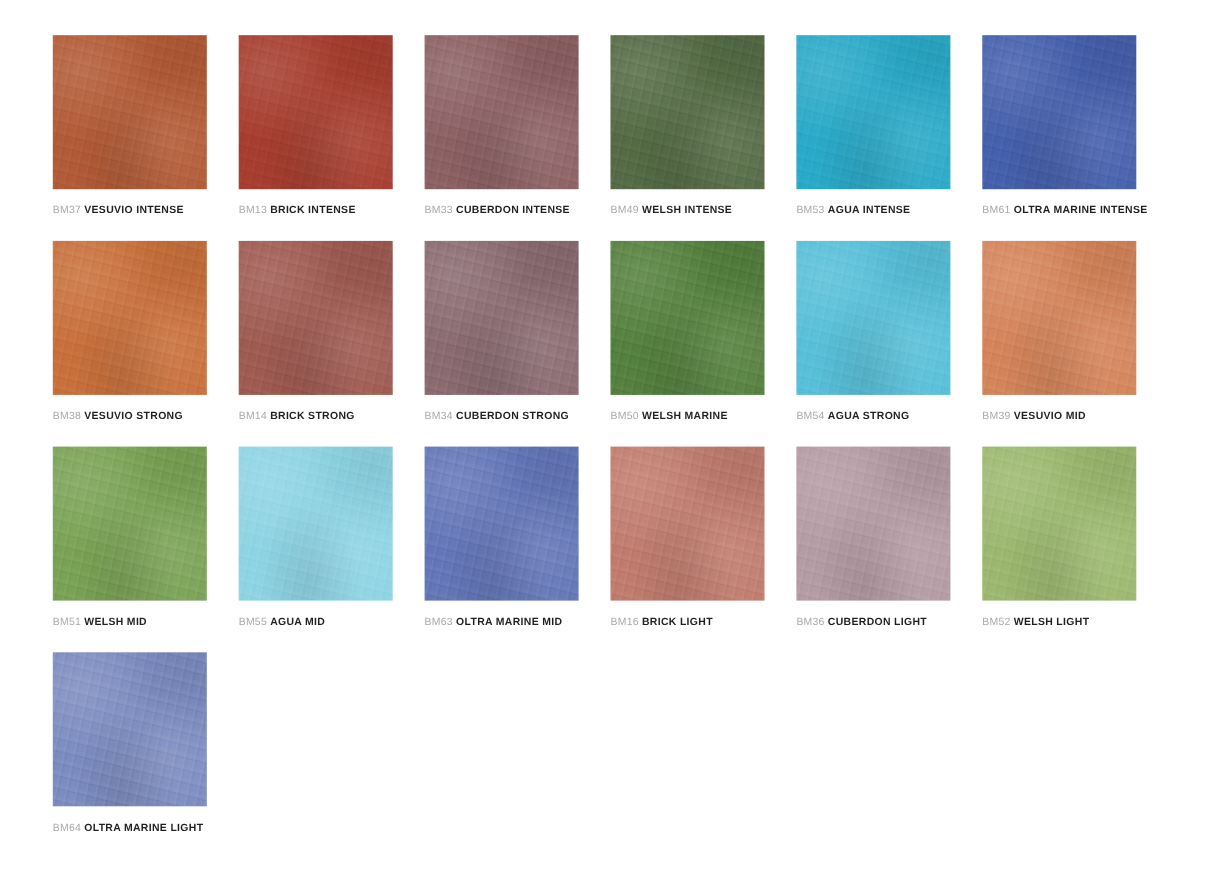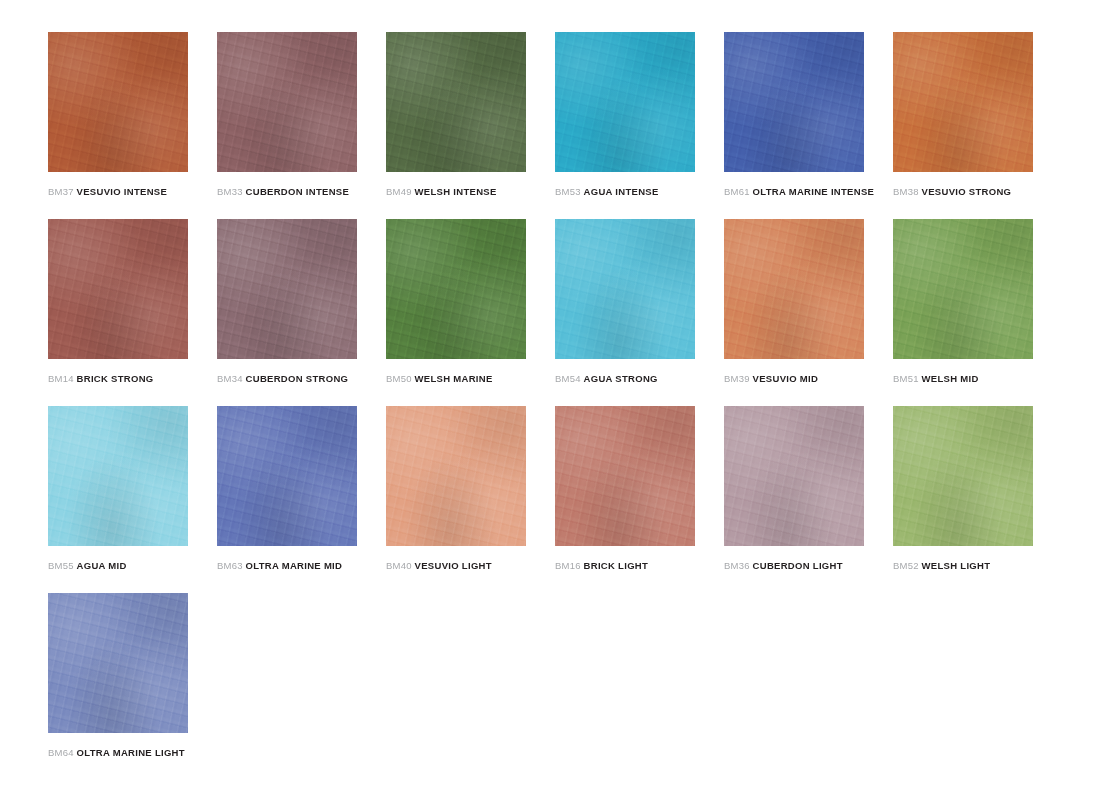--- a/index.html
+++ b/index.html
@@ -92,20 +92,24 @@
 </head>
 <body>
 
 <div class="sheet">
   <div class="swatch-grid">
       <div class="swatch-cell">
         <div class="swatch-chip" style="background-color: rgb(178, 91, 55);"></div>
         <div class="swatch-label"><span class="swatch-code">BM37</span> <span class="swatch-name">VESUVIO INTENSE</span></div>
       </div>
       <div class="swatch-cell">
+        <div class="swatch-chip" style="background-color: rgb(166, 62, 48);"></div>
+        <div class="swatch-label"><span class="swatch-code">BM13</span> <span class="swatch-name">BRICK INTENSE</span></div>
+      </div>
+      <div class="swatch-cell">
         <div class="swatch-chip" style="background-color: rgb(140, 97, 100);"></div>
         <div class="swatch-label"><span class="swatch-code">BM33</span> <span class="swatch-name">CUBERDON INTENSE</span></div>
       </div>
       <div class="swatch-cell">
         <div class="swatch-chip" style="background-color: rgb(85, 107, 69);"></div>
         <div class="swatch-label"><span class="swatch-code">BM49</span> <span class="swatch-name">WELSH INTENSE</span></div>
       </div>
       <div class="swatch-cell">
         <div class="swatch-chip" style="background-color: rgb(43, 169, 200);"></div>
         <div class="swatch-label"><span class="swatch-code">BM53</span> <span class="swatch-name">AGUA INTENSE</span></div>
@@ -144,24 +148,20 @@
       </div>
       <div class="swatch-cell">
         <div class="swatch-chip" style="background-color: rgb(142, 212, 228);"></div>
         <div class="swatch-label"><span class="swatch-code">BM55</span> <span class="swatch-name">AGUA MID</span></div>
       </div>
       <div class="swatch-cell">
         <div class="swatch-chip" style="background-color: rgb(100, 118, 184);"></div>
         <div class="swatch-label"><span class="swatch-code">BM63</span> <span class="swatch-name">OLTRA MARINE MID</span></div>
       </div>
       <div class="swatch-cell">
-        <div class="swatch-chip" style="background-color: rgb(227, 162, 132);"></div>
-        <div class="swatch-label"><span class="swatch-code">BM40</span> <span class="swatch-name">VESUVIO LIGHT</span></div>
-      </div>
-      <div class="swatch-cell">
         <div class="swatch-chip" style="background-color: rgb(192, 124, 110);"></div>
         <div class="swatch-label"><span class="swatch-code">BM16</span> <span class="swatch-name">BRICK LIGHT</span></div>
       </div>
       <div class="swatch-cell">
         <div class="swatch-chip" style="background-color: rgb(180, 155, 164);"></div>
         <div class="swatch-label"><span class="swatch-code">BM36</span> <span class="swatch-name">CUBERDON LIGHT</span></div>
       </div>
       <div class="swatch-cell">
         <div class="swatch-chip" style="background-color: rgb(156, 184, 112);"></div>
         <div class="swatch-label"><span class="swatch-code">BM52</span> <span class="swatch-name">WELSH LIGHT</span></div>

